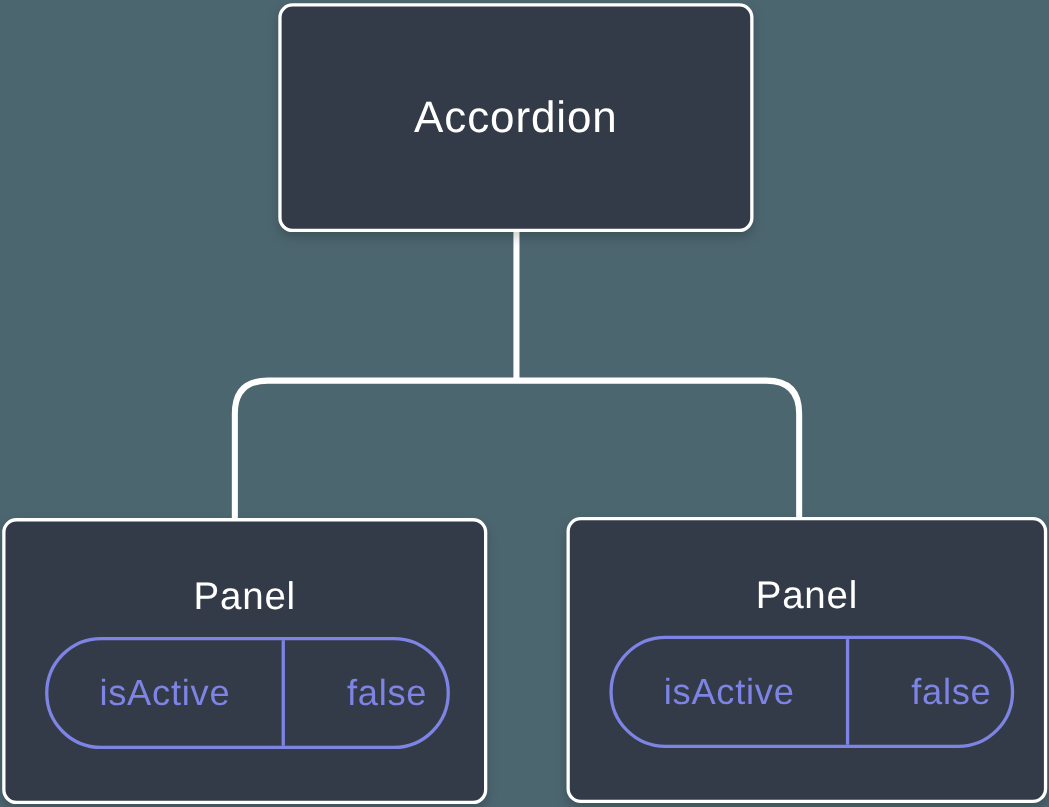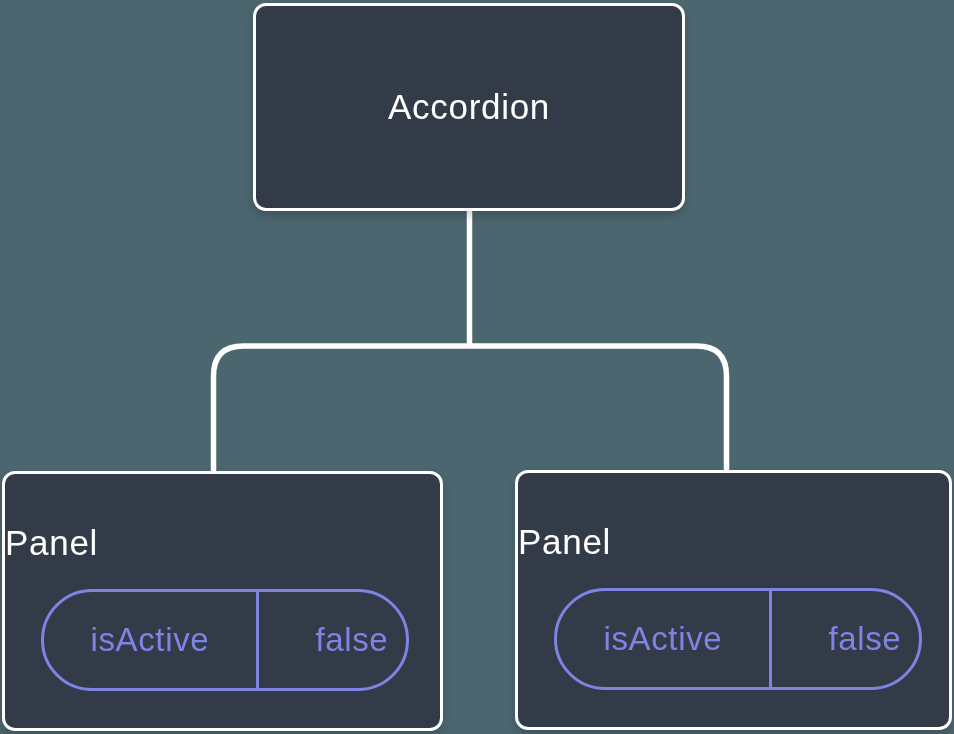--- a/index.html
+++ b/index.html
@@ -32,39 +32,39 @@
   }
   .node-root {
     left: 253px; top: 3px;
     width: 432px; height: 208px;
     display: flex;
     align-items: center;
     justify-content: center;
   }
   .node-label {
     color: var(--node-label, #FFFFFF);
-    font-size: 35px;
+    font-size: 40px;
     font-weight: 500;
     letter-spacing: 0.02em;
     text-align: center;
   }
   .node-panel-left  { left: 2px;   top: 471px; width: 441px; height: 260px; }
   .node-panel-right { left: 515px; top: 470px; width: 437px; height: 260px; }
   .panel-title {
     position: absolute;
     left: 0; right: 0; top: 49px;
-    text-align: left;
+    text-align: center;
     color: var(--node-label, #FFFFFF);
     font-size: 35px;
     font-weight: 500;
     letter-spacing: 0.02em;
   }
   .state-pill {
     position: absolute;
-    left: 36px; top: 115px;
+    left: 36px; top: 105px;
     width: 368px; height: 102px;
     box-sizing: border-box;
     border: 3px solid var(--accent-purple, #7E84E4);
     border-radius: 51px;
     display: flex;
     align-items: stretch;
     color: var(--accent-purple, #7E84E4);
     font-size: 33px;
   }
   .pill-cell {

